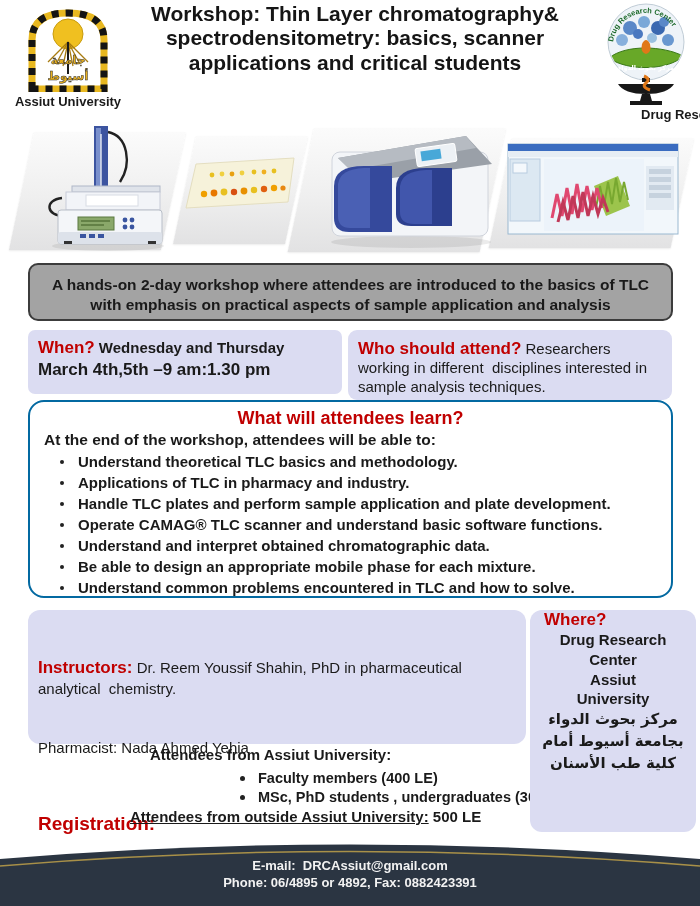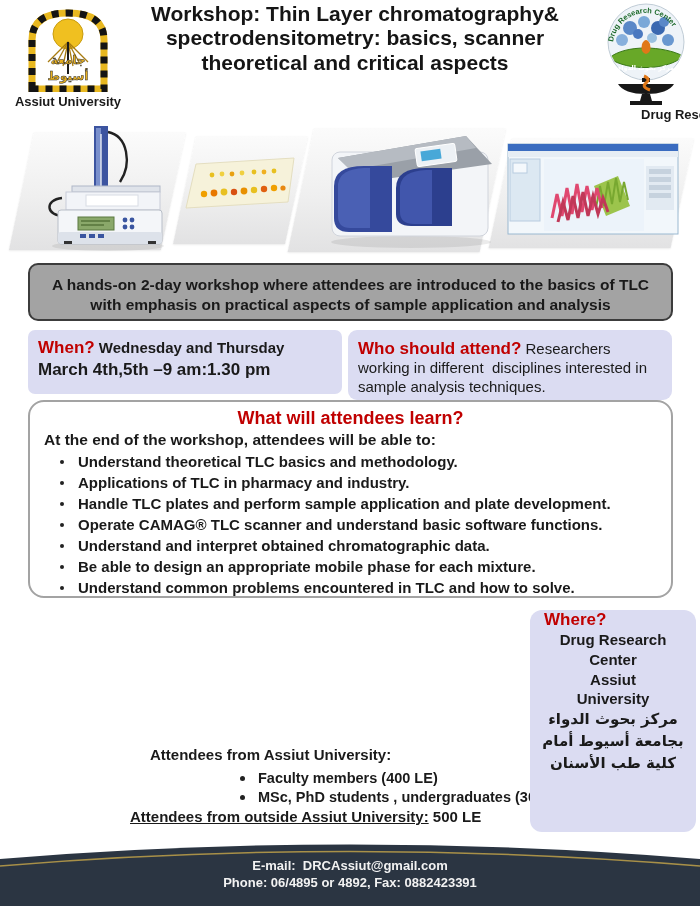--- a/index.html
+++ b/index.html
@@ -33,21 +33,21 @@
       border-radius:7px;padding:8px 10px;}
   .who-box{position:absolute;left:348px;top:330px;width:304px;height:54px;
       border-radius:9px;padding:8px 10px;font-size:15px;line-height:1.25;white-space:pre-wrap;}
   .red-h{color:#c00000;font-weight:bold;}
   .when-l1{font-size:15px;font-weight:bold;}
   .when-l1 .red-h{font-size:17px;}
   .when-l2{font-size:17px;font-weight:bold;margin-top:2px;}
   .who-box .red-h{font-size:17px;}
   
   .learn-box{position:absolute;left:28px;top:400px;width:613px;height:182px;
-      border:2px solid #a3a3a3;border-radius:16px;background:#fff;padding:6px 14px;}
+      border:2px solid #0369a1;border-radius:16px;background:#fff;padding:6px 14px;}
   .learn-head{text-align:center;font-size:18px;font-weight:bold;color:#c00000;}
   .learn-intro{font-size:15.5px;font-weight:bold;margin-top:2px;}
   .learn-list{margin:2px 0 0 0;padding:0;list-style:none;}
   .learn-list li{font-size:15px;font-weight:bold;line-height:21px;padding-left:34px;position:relative;}
   .dot{position:absolute;left:16px;top:9px;width:4px;height:4px;border-radius:50%;background:#222;}
   
   .inst-box{position:absolute;left:28px;top:610px;width:478px;height:118px;
       border-radius:12px;padding:8px 10px;font-size:15px;line-height:1.3;white-space:pre-wrap;}
   .inst-box .red-h{font-size:17px;}
   .reg-head{color:#c00000;font-weight:bold;font-size:19px;margin-top:16px;}
@@ -72,21 +72,21 @@
       font-size:13px;font-weight:bold;line-height:17px;white-space:pre;}
 </style>
 </head>
 <body>
 
 <div class="page">
 
   <div class="title">
     <div>Workshop: Thin Layer chromatography&amp;</div>
     <div>spectrodensitometry: basics, scanner</div>
-    <div>theoretical and critical aspects</div>
+    <div>applications and critical students</div>
   </div>
 
   <svg class="logo-left" viewBox="0 0 92 86">
     <path d="M10,83 V34 Q10,7 46,7 Q82,7 82,34 V83 Z" fill="#ffffff" stroke="#e8b820" stroke-width="7"></path>
     <path d="M10,83 V34 Q10,7 46,7 Q82,7 82,34 V83 Z" fill="none" stroke="#141414" stroke-width="7" stroke-dasharray="7 7"></path>
     <circle cx="46" cy="28" r="15" fill="#f0c020" stroke="#c89c10"></circle>
     <g stroke="#a87c10" stroke-width="1.3">
       <line x1="46" y1="36" x2="26" y2="56"></line>
         <line x1="46" y1="36" x2="34" y2="58"></line>
       <line x1="46" y1="36" x2="41" y2="60"></line>
@@ -247,20 +247,27 @@
       <li><span class="dot"></span><span>Understand theoretical TLC basics and methodology.</span></li>
       <li><span class="dot"></span><span>Applications of TLC in pharmacy and industry.</span></li>
       <li><span class="dot"></span><span>Handle TLC plates and perform sample application and plate development.</span></li>
       <li><span class="dot"></span><span>Operate CAMAG® TLC scanner and understand basic software functions.</span></li>
       <li><span class="dot"></span><span>Understand and interpret obtained chromatographic data.</span></li>
       <li><span class="dot"></span><span>Be able to design an appropriate mobile phase for each mixture.</span></li>
       <li><span class="dot"></span><span>Understand common problems encountered in TLC and how to solve.</span></li>
     </ul>
   </div>
 
+  <div class="inst-box lav">
+    <div><span class="red-h">Instructors:</span> <span>Dr. Reem Youssif Shahin, PhD in pharmaceutical analytical  chemistry.</span></div>
+    <div>Pharmacist: Nada Ahmed Yehia</div>
+    <div class="reg-head">Registration:</div>
+    <div class="reg-line">- In Drug Research Center in Assiut University.</div>
+    
+  </div>
 
   <div class="fees">
     <div class="fees-g1">Attendees from Assiut University:</div>
     <ul class="fees-list">
       <li><span class="fdot"></span><span>Faculty members (400 LE)</span></li>
       <li><span class="fdot"></span><span>MSc, PhD students , undergraduates (300 LE)</span></li>
     </ul>
     <div class="fees-g2"><span class="u">Attendees from outside Assiut University:</span><span> 500 LE</span></div>
   </div>
 

